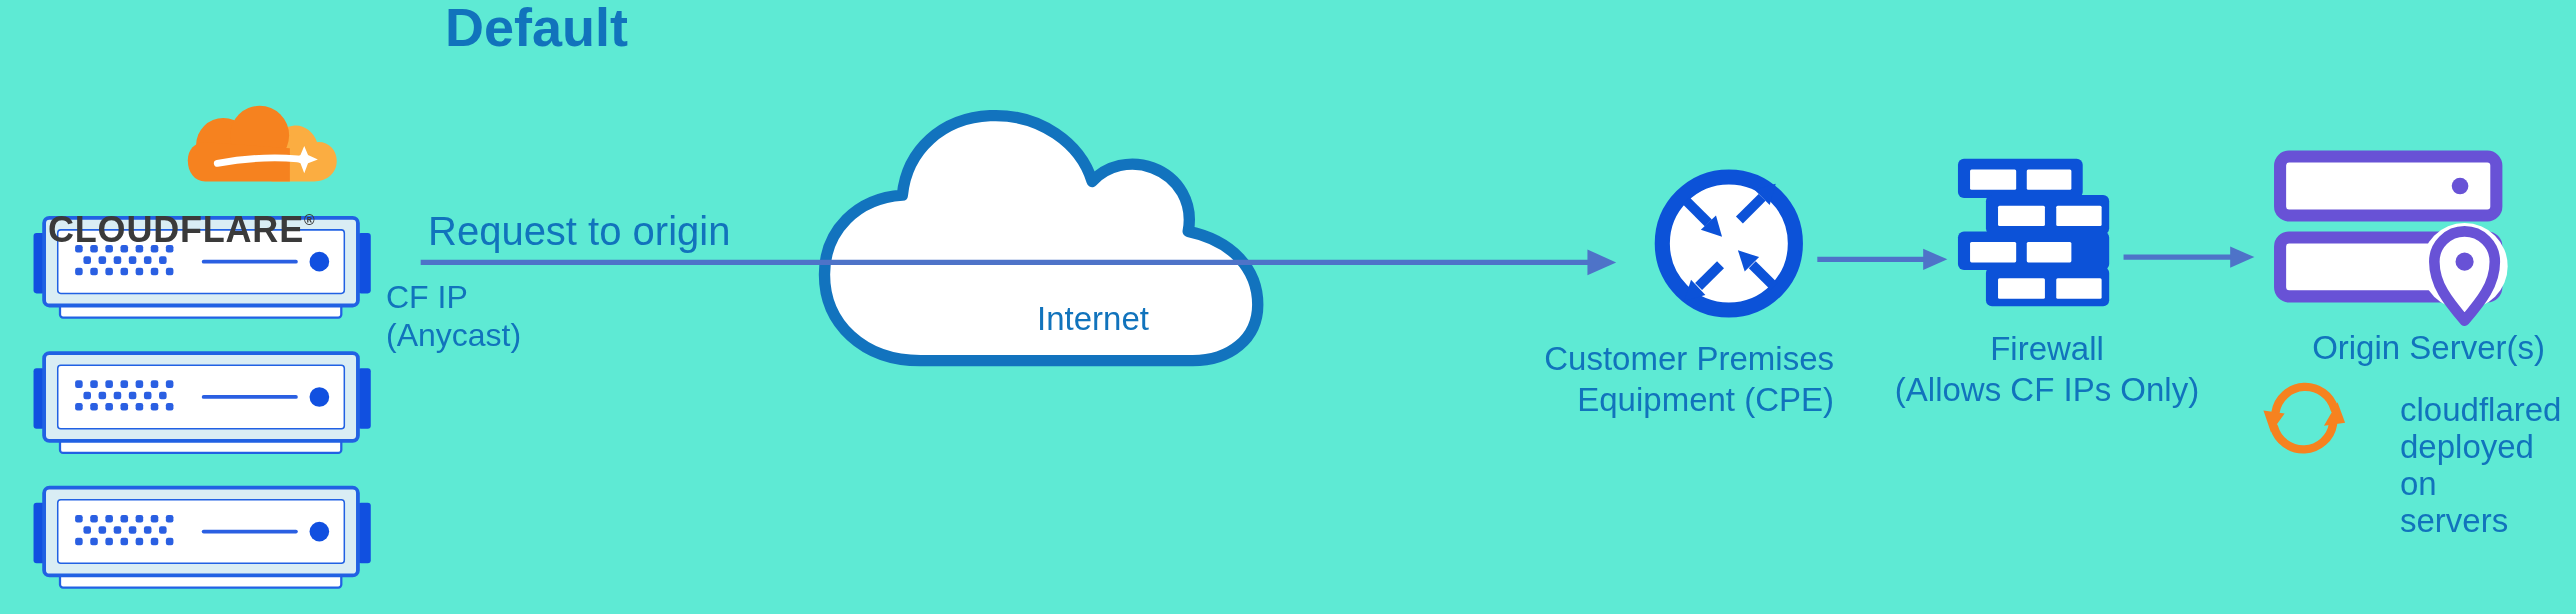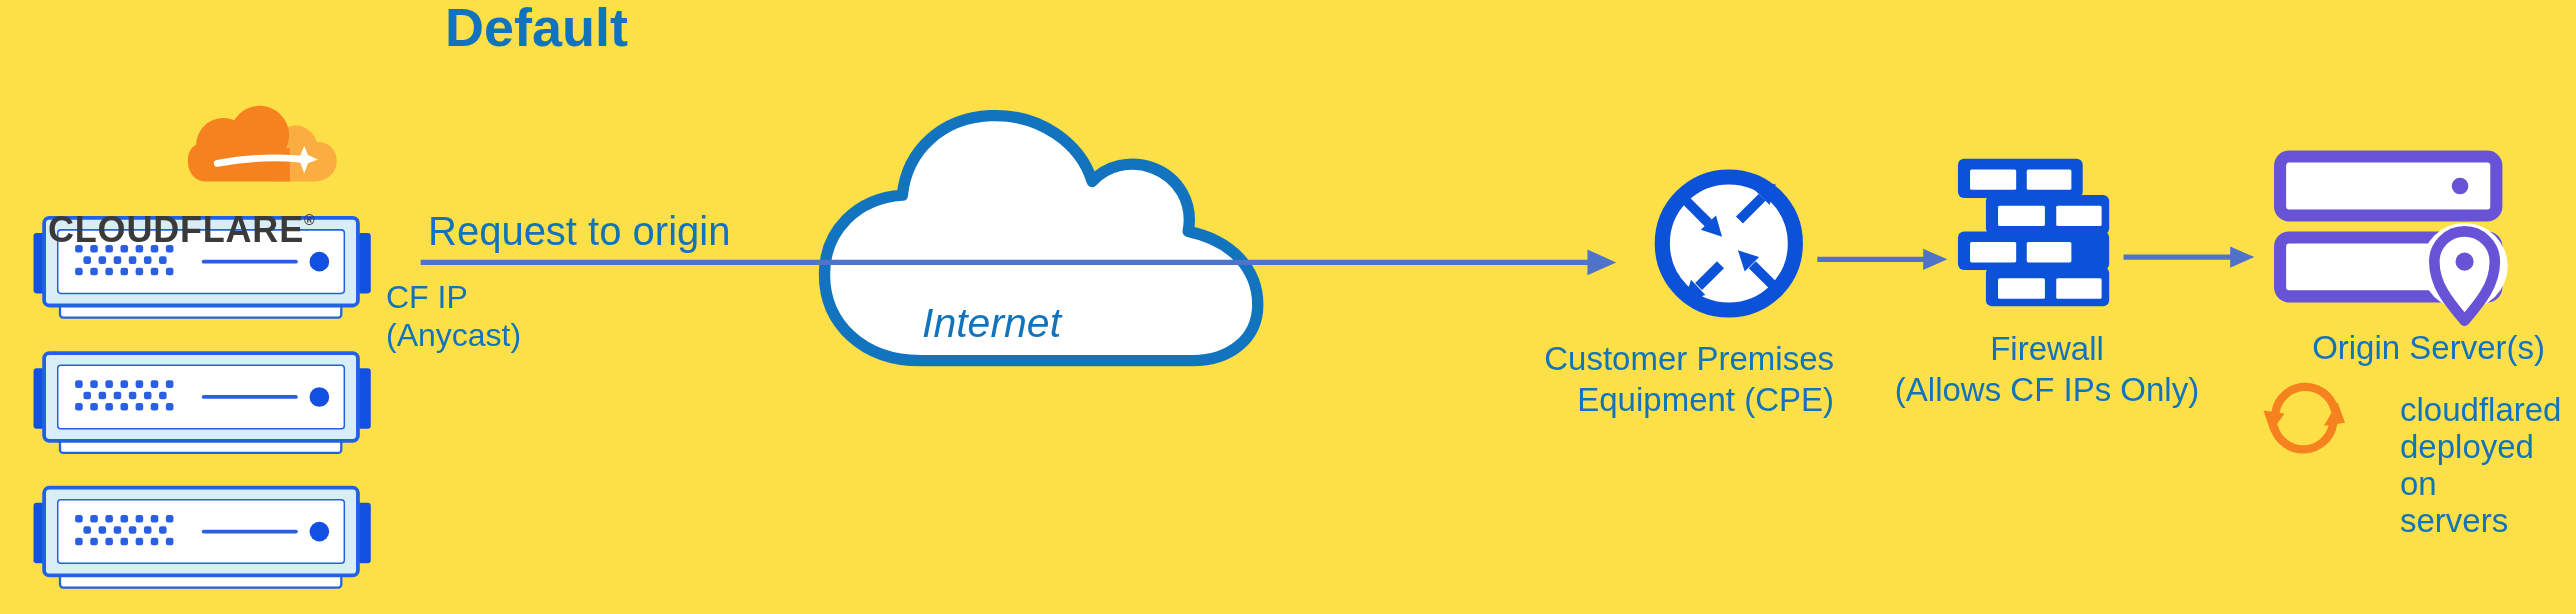--- a/index.html
+++ b/index.html
@@ -1,30 +1,30 @@
 <!DOCTYPE html>
 <html style="--label-blue: #1173BC; --icon-blue: #0C52D8; --arrow-slate: #4E73C8; --cloud-stroke: #1273BE; --server-fill: #D9EDF4; --server-border: #2161E3; --server-accent: #1150E0; --server-accent2: #2A5FE2; --purple: #6852D6; --orange: #F6821F; --orange-light: #FBAD41; --wordmark-color: #3A3A3A;font-size:12px"><head>
 <meta charset="utf-8">
 <style>
   html,body{margin:0;padding:0;background:#ffffff;}
   #stage{
     position:relative;
     width:2576px;height:614px;
-    background:#fde047;
+    background:#5eead4;
     overflow:hidden;
     font-family:"Liberation Sans", sans-serif;
   }
   #diagram-svg{position:absolute;left:0;top:0;z-index:1;}
   .txt{position:absolute;z-index:2;color:var(--label-blue);}
   #title{left:445px;top:-4.5px;font-size:54px;font-weight:600;letter-spacing:0px;}
   #brand{left:48px;top:180px;font-size:36px;font-weight:700;letter-spacing:0.8px;color:var(--wordmark-color);white-space:nowrap;margin-top:29px;}
   #brand .reg{font-size:14.4px;vertical-align:16.6px;font-weight:700;}
   #request-label{left:428px;top:209px;font-size:40px;}
   #cfip-label{left:386px;top:278px;font-size:32px;line-height:38px;}
-  #internet-label{left:922px;top:300px;width:227px;text-align:left;font-size:41px;font-style:italic;}
+  #internet-label{left:922px;top:300px;width:227px;text-align:right;font-size:33px;}
   #cpe-label{left:1492px;top:338px;width:342px;text-align:right;font-size:33px;line-height:41px;}
   #firewall-label{left:1876px;top:328px;width:342px;text-align:center;font-size:33px;line-height:41px;}
   #origin-label{left:2242px;top:329px;width:303px;text-align:right;font-size:33px;}
   #cloudflared-note{left:2363px;top:391px;font-size:33px;line-height:37px;margin-left:37px;}
 
   
   .cloud{fill:#ffffff;stroke:var(--cloud-stroke);stroke-width:15;stroke-linejoin:round;}
   .flow-line{stroke:var(--arrow-slate);stroke-width:7;}
   .flow-head{fill:var(--arrow-slate);}
   .sv-tab{fill:var(--server-accent);}

